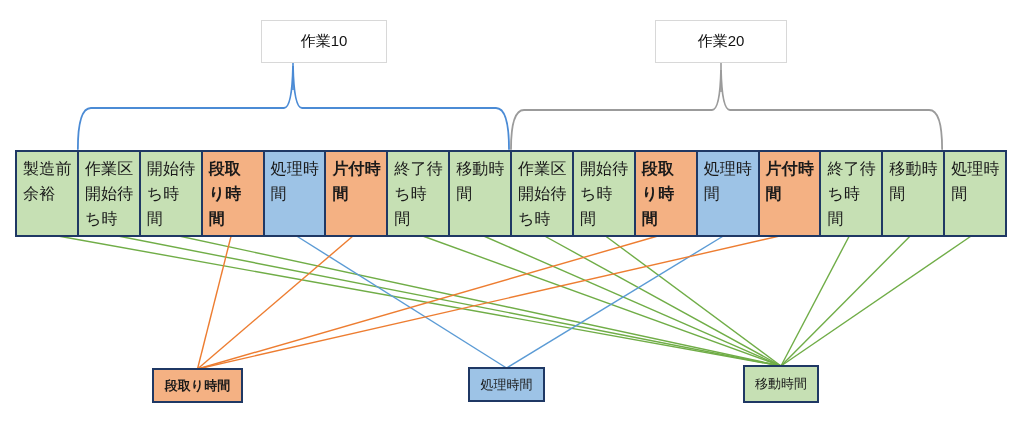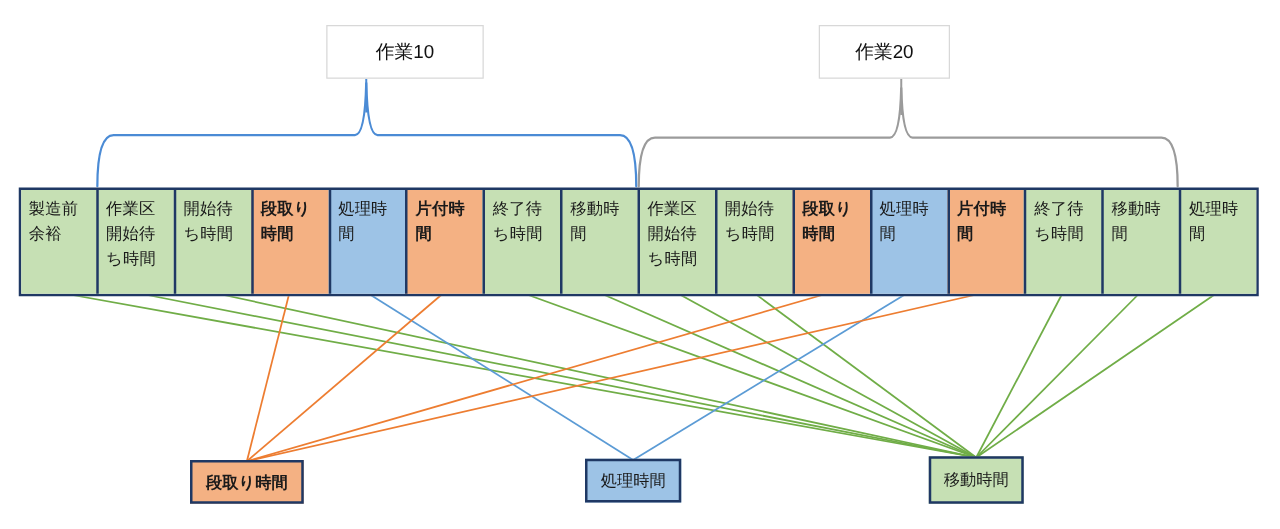--- a/index.html
+++ b/index.html
@@ -9,30 +9,30 @@
   }
   #lines-layer{position:absolute;left:0;top:0;width:1024px;height:423px;pointer-events:none;}
 
   .top-box{
     position:absolute;top:20px;height:43px;background:#ffffff;
     border:1px solid var(--top-box-border,#d8d8d8);box-sizing:border-box;
     display:flex;align-items:center;justify-content:center;
     font-size:15px;color:#111;
   }
   #task-box-0{left:228px;width:126px;margin-left:33px;}
-  #task-box-1{left:655px;width:105px;}
+  #task-box-1{left:655px;width:132px;}
 
   #timeline-row{
     position:absolute;left:15px;top:150px;width:992px;height:87px;
     display:flex;border:2px solid var(--box-border,#1f3864);box-sizing:border-box;
     background:#fff;
   }
   .cell{
     flex:1 1 0;box-sizing:border-box;border-left:2px solid var(--box-border,#1f3864);
-    padding:5px 5px 0 6px;font-size:13px;line-height:1.55;letter-spacing:0.2px;
+    padding:5px 5px 0 6px;font-size:16px;line-height:1.55;letter-spacing:0.2px;
     overflow:hidden;word-break:break-all;line-break:anywhere;
   }
   .cell:first-child{border-left:none;}
   .t-green{background:var(--green-fill,#c6e0b4);}
   .t-orange{background:var(--orange-fill,#f4b183);font-weight:bold;}
   .t-blue{background:var(--blue-fill,#9dc3e6);font-family:Liberation Serif, serif;}
 
   .legend-box{
     position:absolute;border:2px solid var(--box-border,#1f3864);box-sizing:border-box;
     display:flex;align-items:center;justify-content:center;font-size:13px;

